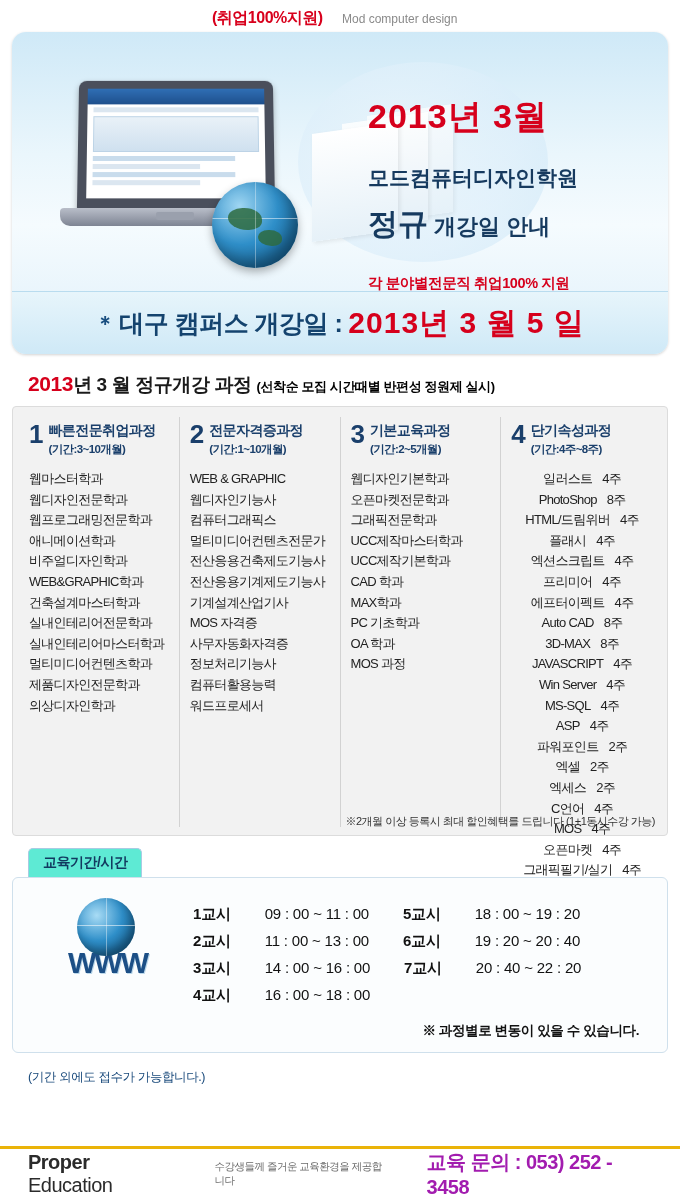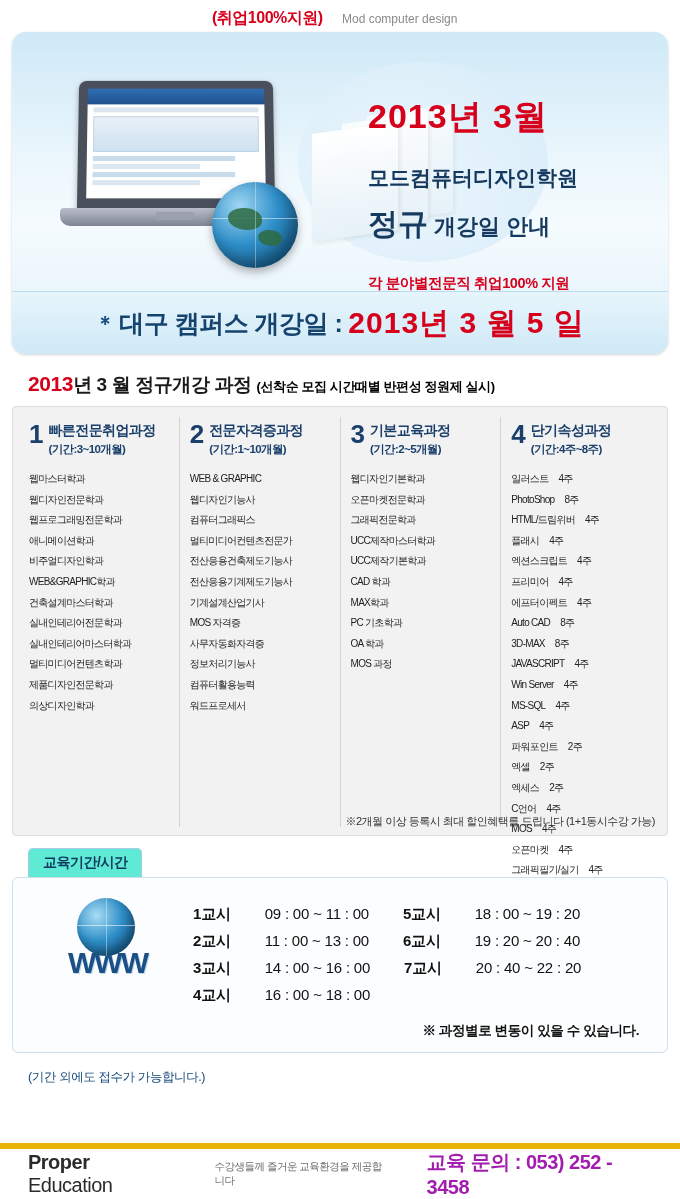--- a/index.html
+++ b/index.html
@@ -293,27 +293,27 @@
     font-size: 11.5px;
     font-weight: bold;
     letter-spacing: -0.6px;
   }
   .col ul {
     list-style: none;
     margin: 0;
     padding: 0;
   }
   .col li {
-    font-size: 10px;
+    font-size: 13px;
     color: #222;
     line-height: 20.6px;
     letter-spacing: -0.7px;
     white-space: nowrap;
   }
-  .col.short li { display:flex; justify-content: flex-start; }
+  .col.short li { display:flex; justify-content: center; }
   .col.short li .wk { color:#222; padding-left: 10px;}
   .courses-note {
     position: absolute;
     right: 12px;
     bottom: 6px;
     font-size: 11px;
     color: #333;
     letter-spacing: -0.5px;
   }
 
@@ -402,21 +402,21 @@
     font-size: 12.5px;
     line-height: 20px;
     letter-spacing: -0.4px;
   }
   .footer-bar {
     position: absolute;
     left: 0;
     bottom: 0;
     width: 680px;
     height: 50px;
-    border-top: 6px solid #eab308;
+    border-top: 3px solid #eab308;
     display: flex;
     align-items: center;
     gap: 39px;
   }
   .logo {
     margin-left: 28px;
     font-size: 20px;
     color: #2b2b2b;
     letter-spacing: -0.5px;
   }

